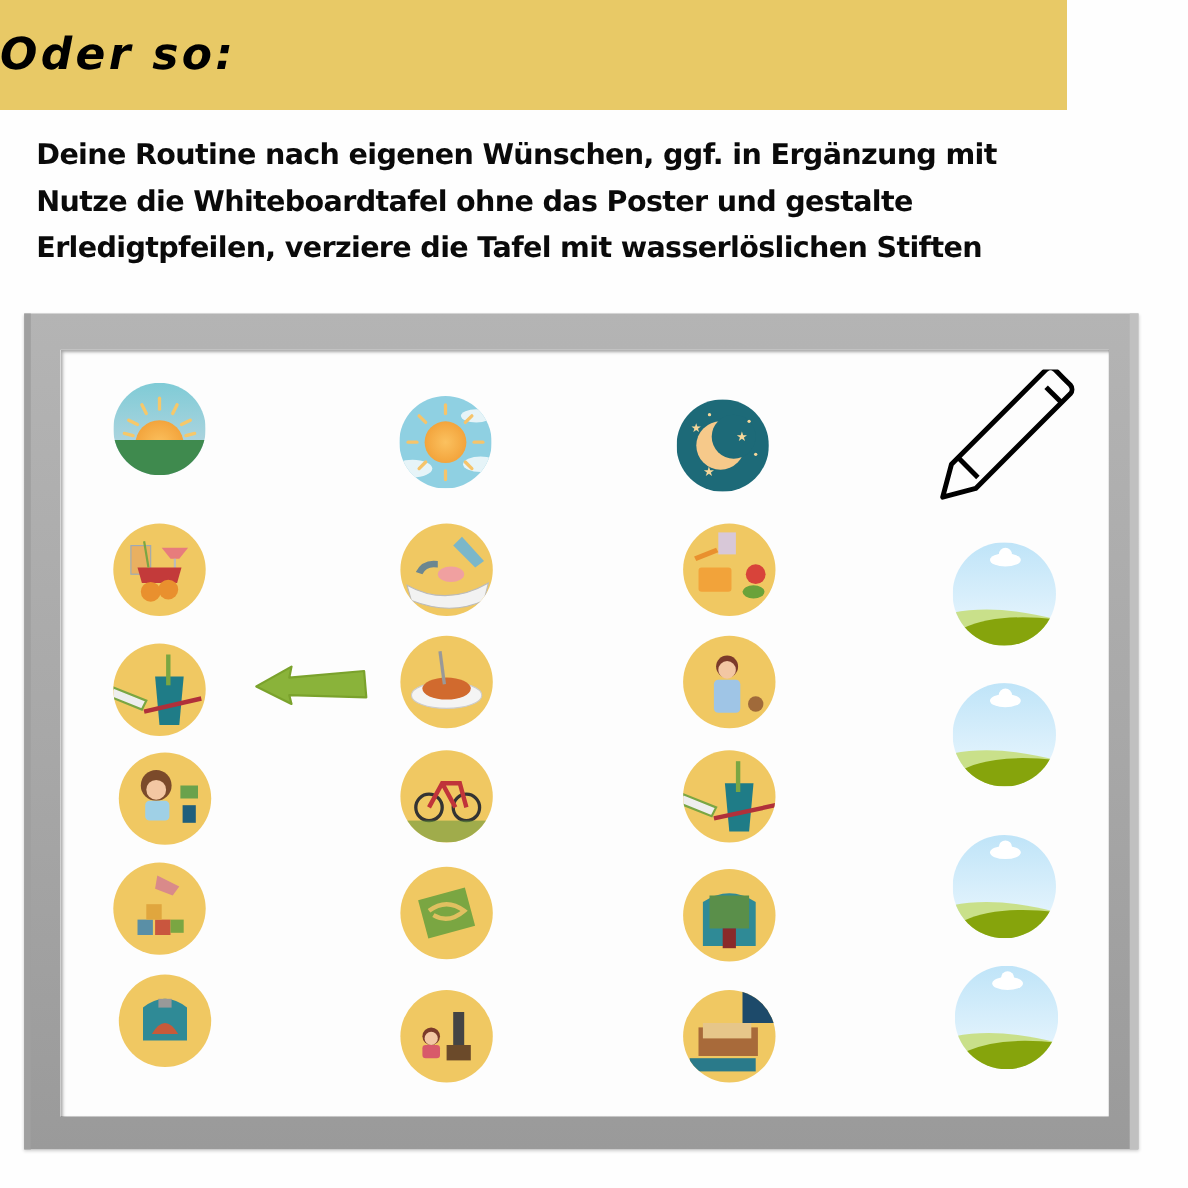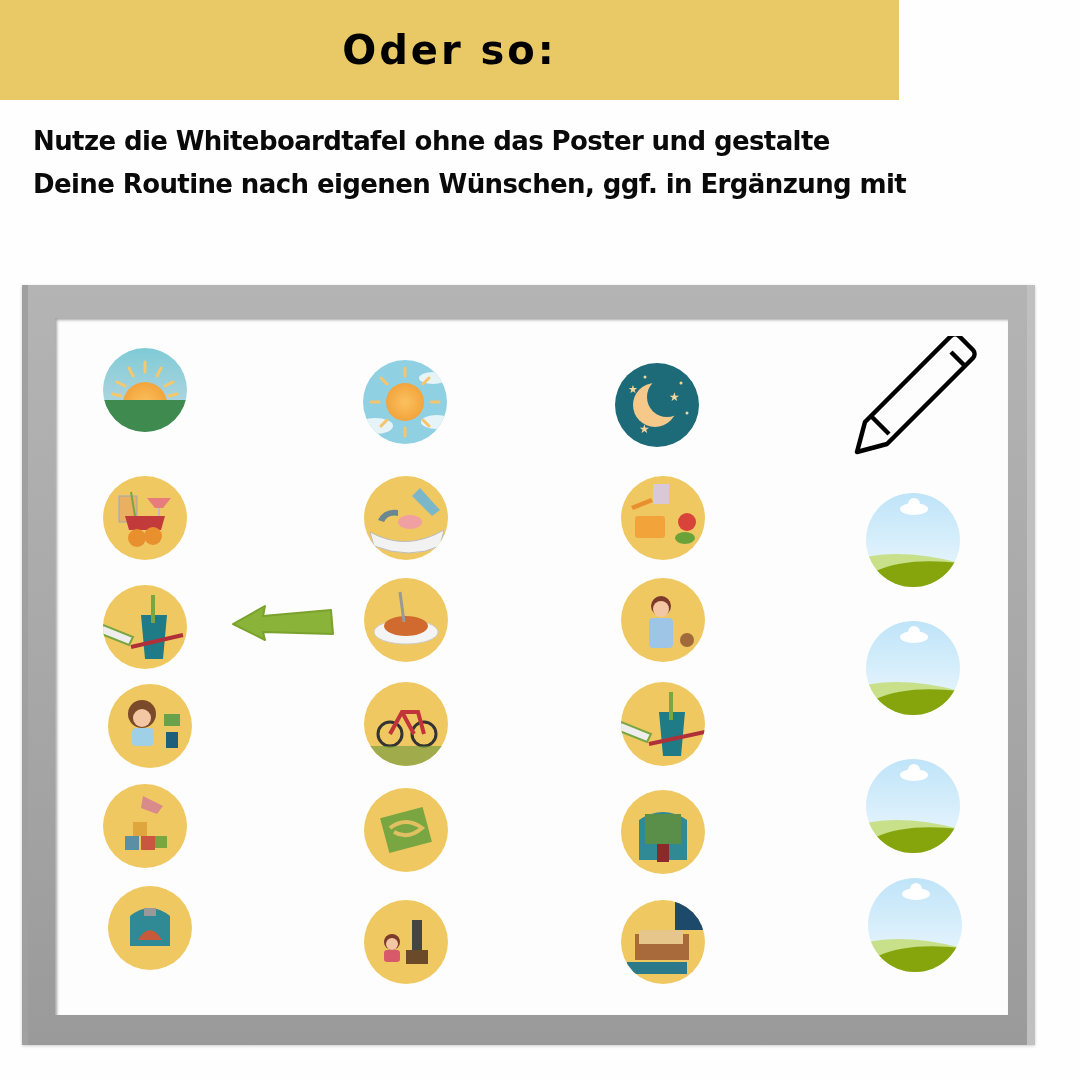--- a/index.html
+++ b/index.html
@@ -1,38 +1,39 @@
 <!DOCTYPE html>
 <html><head>
 <meta charset="utf-8">
 <style>
   html,body{margin:0;padding:0;}
   body{width:1080px;height:1080px;position:relative;background:#fefefe;overflow:hidden;font-family:"Liberation Sans","DejaVu Sans",sans-serif;}
-  .banner{position:absolute;left:0;top:0;width:899px;height:100px;background:#e8c966;display:flex;align-items:center;justify-content:center;}
+  .banner{position:absolute;left:0;top:0;width:970px;height:100px;background:#e8c966;display:flex;align-items:center;font-style:italic;}
   .banner h1{margin:0;font-size:40px;font-weight:bold;letter-spacing:3px;color:#000;font-family:"DejaVu Sans",sans-serif;}
   .desc{position:absolute;left:33px;top:120px;width:1010px;font-size:26px;font-weight:bold;line-height:42.5px;color:#0a0a0a;font-family:"DejaVu Sans",sans-serif;letter-spacing:-0.6px;}
   .desc div{white-space:nowrap;}
   .frame{position:absolute;left:22px;top:285px;width:1013px;height:760px;background:linear-gradient(180deg,#b4b4b4 0%,#a8a8a8 50%,#9a9a9a 100%);box-shadow:0 1px 3px rgba(0,0,0,0.2);}
   .frame::before{content:"";position:absolute;inset:0;border-left:6px solid #a0a0a0;border-right:8px solid #c0c0c0;}
   .board{position:absolute;left:33px;top:33px;width:953px;height:697px;background:#fdfdfd;box-shadow:inset 2px 2px 3px rgba(0,0,0,0.35);}
   .icon{position:absolute;width:84px;height:84px;border-radius:50%;overflow:hidden;}
   .sticker{background:#f0c862;}
   .arrow{position:absolute;}
   .pencil{position:absolute;}
 </style>
 </head>
 <body>
 
 <div class="banner">
   <h1>Oder so:</h1>
 </div>
 
 <div class="desc">
+  <div>Deine Routine nach eigenen Wünschen, ggf. in Ergänzung mit</div>
   <div>Nutze die Whiteboardtafel ohne das Poster und gestalte</div>
-  <div>Deine Routine nach eigenen Wünschen, ggf. in Ergänzung mit</div>
+  <div>Erledigtpfeilen, verziere die Tafel mit wasserlöslichen Stiften</div>
 </div>
 
 <svg width="0" height="0" style="position:absolute">
   <defs>
     <linearGradient id="skyTeal" x1="0" y1="0" x2="0" y2="1">
       <stop offset="0" stop-color="#7fcbd6"></stop>
         <stop offset="1" stop-color="#c4d9e3"></stop>
     </linearGradient>
     <linearGradient id="skyLight" x1="0" y1="0" x2="0" y2="1">
       <stop offset="0" stop-color="#bfe4f8"></stop>

